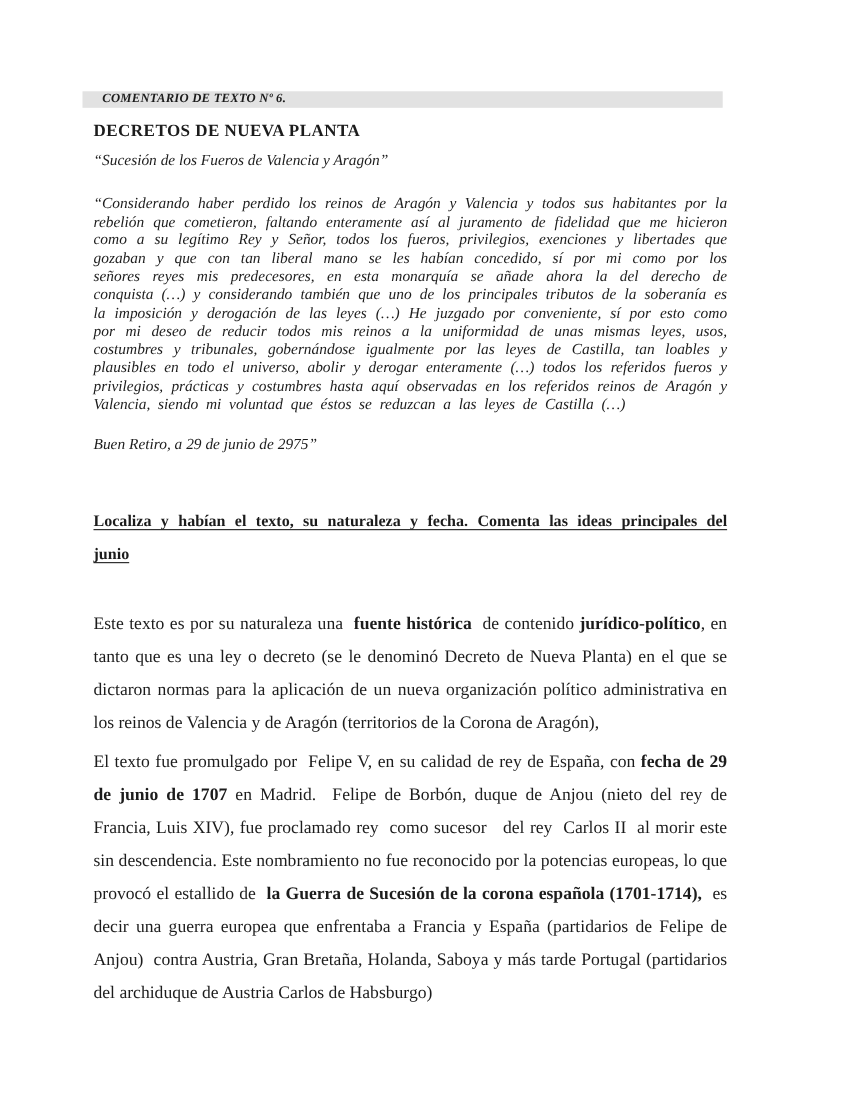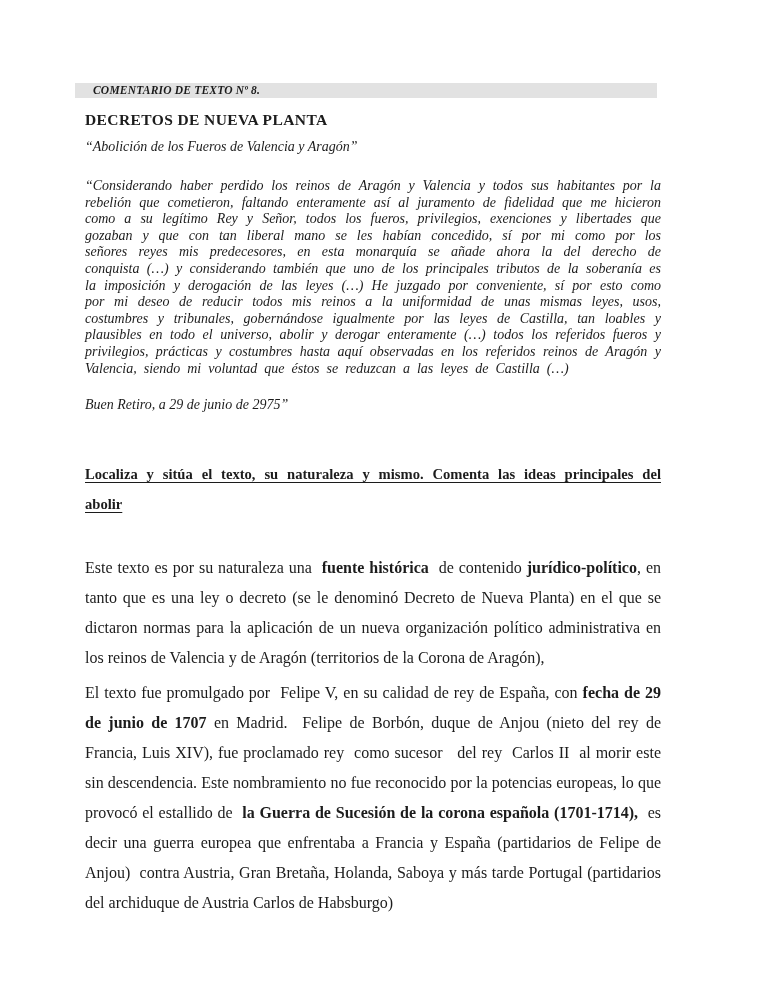--- a/index.html
+++ b/index.html
@@ -61,33 +61,33 @@
   .para2 { top: 678px; }
   .seg-b { font-weight: bold; }
   .seg-u { text-underline-offset: 3px; }
 </style>
 </head>
 <body>
 
 <div class="page">
 
   <div class="label-bar">
-    <span>COMENTARIO DE TEXTO Nº 8.</span>
+    <span>COMENTARIO DE TEXTO Nº 6.</span>
   </div>
 
   <h1 class="doc-title">DECRETOS DE NUEVA PLANTA</h1>
 
-  <p class="subtitle">“Abolición de los Fueros de Valencia y Aragón”</p>
+  <p class="subtitle">“Sucesión de los Fueros de Valencia y Aragón”</p>
 
   <p class="quote">“Considerando haber perdido los reinos de Aragón y Valencia y todos sus habitantes por la rebelión que cometieron, faltando enteramente así al juramento de fidelidad que me hicieron como a su legítimo Rey y Señor, todos los fueros, privilegios, exenciones y libertades que gozaban y que con tan liberal mano se les habían concedido, sí por mi como por los señores reyes mis predecesores, en esta monarquía se añade ahora la del derecho de conquista (…) y considerando también que uno de los principales tributos de la soberanía es la imposición y derogación de las leyes (…) He juzgado por conveniente, sí por esto como por mi deseo de reducir todos mis reinos a la uniformidad de unas mismas leyes, usos, costumbres y tribunales, gobernándose igualmente por las leyes de Castilla, tan loables y plausibles en todo el universo, abolir y derogar enteramente (…) todos los referidos fueros y privilegios, prácticas y costumbres hasta aquí observadas en los referidos reinos de Aragón y Valencia, siendo mi voluntad que éstos se reduzcan a las leyes de Castilla (…)</p>
 
   <p class="dateline">Buen Retiro, a 29 de junio de 2975”</p>
 
   <div class="task-heading">
-    <div class="task-line1">Localiza y sitúa el texto, su naturaleza y mismo. Comenta las ideas principales del</div>
-    <div class="task-line2">abolir</div>
+    <div class="task-line1">Localiza y habían el texto, su naturaleza y fecha. Comenta las ideas principales del</div>
+    <div class="task-line2">junio</div>
   </div>
 
   <p class="body-para para1"><span>Este texto es por su naturaleza una&nbsp; </span><span class="seg-b">fuente histórica</span><span>&nbsp; de contenido </span><span class="seg-b">jurídico-político</span><span>, en tanto que es una ley o decreto (se le denominó Decreto de Nueva Planta) en el que se dictaron normas para la aplicación de un nueva organización político administrativa en los reinos de Valencia y de Aragón (territorios de la Corona de Aragón),</span></p>
 
   <p class="body-para para2"><span>El texto fue promulgado por&nbsp; Felipe V, en su calidad de rey de España, con </span><span class="seg-b">fecha de 29 de junio de 1707</span><span> en Madrid. &nbsp;Felipe de Borbón, duque de Anjou (nieto del rey de Francia, Luis XIV), fue proclamado rey&nbsp; como sucesor &nbsp; del rey&nbsp; Carlos II&nbsp; al morir este sin descendencia. Este nombramiento no fue reconocido por la potencias europeas, lo que provocó el estallido de&nbsp; </span><span class="seg-b">la Guerra de Sucesión de la corona española (1701-1714),</span><span>&nbsp; es decir una </span><span class="seg-u">guerra europea</span><span> que enfrentaba a Francia y España (partidarios de Felipe de Anjou)&nbsp; contra Austria, Gran Bretaña, Holanda, Saboya y más tarde Portugal (partidarios del archiduque de Austria Carlos de Habsburgo)</span></p>
 
 </div>
 
 </body></html>

